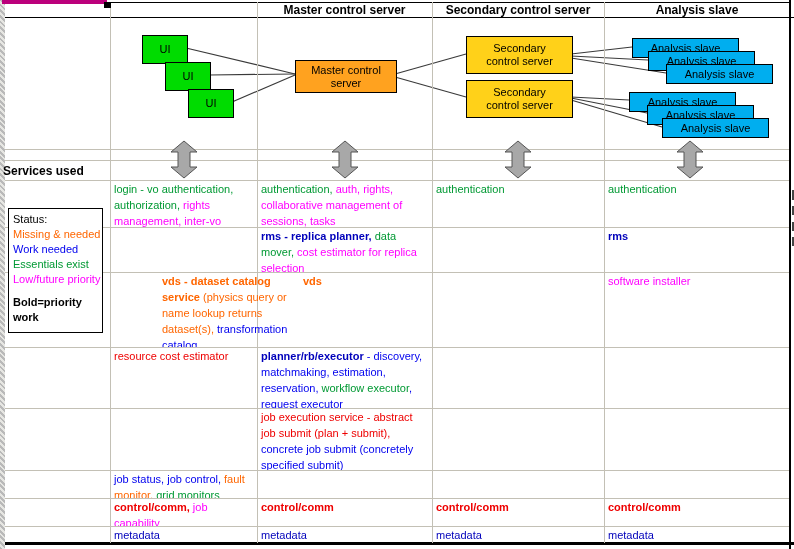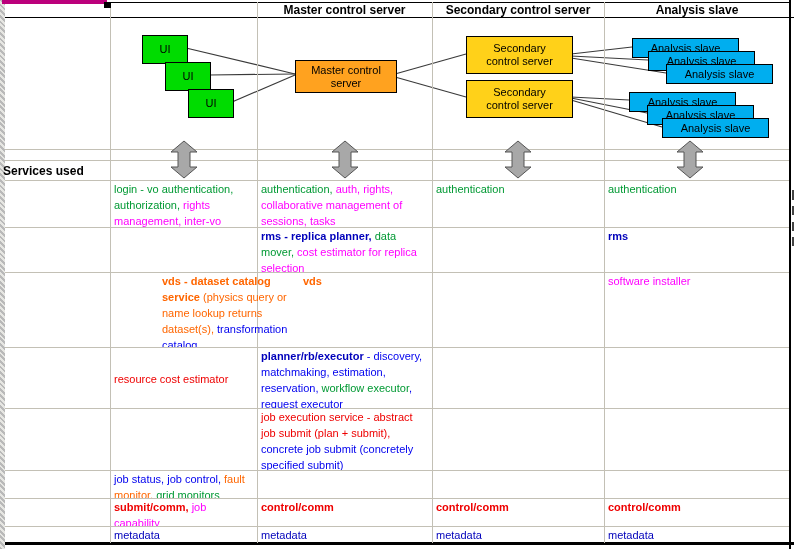--- a/index.html
+++ b/index.html
@@ -131,36 +131,46 @@
 
   <svg id="arrows" width="794" height="549">
       <polygon points="184,141 197,152 190,152 190,167 197,167 184,178 171,167 178,167 178,152 171,152" fill="#A8A8A8" stroke="#555"></polygon>
       <polygon points="345,141 358,152 351,152 351,167 358,167 345,178 332,167 339,167 339,152 332,152" fill="#A8A8A8" stroke="#555"></polygon>
       <polygon points="518,141 531,152 524,152 524,167 531,167 518,178 505,167 512,167 512,152 505,152" fill="#A8A8A8" stroke="#555"></polygon>
       <polygon points="690,141 703,152 696,152 696,167 703,167 690,178 677,167 684,167 684,152 677,152" fill="#A8A8A8" stroke="#555"></polygon>
     </svg>
 
   <div id="services-used" class="abs">Services used</div>
 
+  <div id="legend" class="abs">
+    <div>Status:</div>
+    <div id="legend-items">
+        <div style="color: rgb(255, 102, 0);">Missing &amp; needed</div>
+        <div style="color: rgb(0, 0, 238);">Work needed</div>
+        <div style="color: rgb(0, 153, 51);">Essentials exist</div>
+        <div style="color: rgb(255, 0, 255);">Low/future priority</div>
+      </div>
+    <div class="foot">Bold=priority work</div>
+  </div>
 
   <div id="cells">
       <div class="abs cell" style="left: 111px; top: 180px; width: 145px; height: 47px;"><span style="color: rgb(0, 153, 51);">login - vo authentication, authorization, </span><span style="color: rgb(255, 0, 255);">rights management, inter-vo</span></div>
       <div class="abs cell" style="left: 258px; top: 180px; width: 173px; height: 47px;"><span style="color: rgb(0, 153, 51);">authentication, </span><span style="color: rgb(255, 0, 255);">auth, rights, collaborative management of sessions, tasks</span></div>
       <div class="abs cell" style="left: 433px; top: 180px; width: 170px; height: 47px;"><span style="color: rgb(0, 153, 51);">authentication</span></div>
       <div class="abs cell" style="left: 605px; top: 180px; width: 183px; height: 47px;"><span style="color: rgb(0, 153, 51);">authentication</span></div>
       <div class="abs cell" style="left: 258px; top: 227px; width: 173px; height: 45px;"><span style="color: rgb(0, 0, 187); font-weight: 700;">rms - replica planner, </span><span style="color: rgb(0, 153, 51);">data mover, </span><span style="color: rgb(255, 0, 255);">cost estimator for replica selection</span></div>
       <div class="abs cell" style="left: 605px; top: 227px; width: 183px; height: 45px;"><span style="color: rgb(0, 0, 187); font-weight: 700;">rms</span></div>
       <div class="abs cell" style="left: 111px; top: 272px; width: 145px; height: 75px; margin-left: 48px;"><span style="color: rgb(255, 102, 0); font-weight: 700;">vds -  dataset catalog service </span><span style="color: rgb(255, 102, 0);">(physics query or name lookup returns dataset(s), </span><span style="color: rgb(0, 0, 238);">transformation catalog</span></div>
       <div class="abs cell" style="left: 258px; top: 272px; width: 173px; height: 75px;"><span style="color: rgb(255, 102, 0); font-weight: 700; margin-left: 42px;">vds</span></div>
       <div class="abs cell" style="left: 605px; top: 272px; width: 183px; height: 75px;"><span style="color: rgb(255, 0, 255);">software installer</span></div>
-      <div class="abs cell" style="left: 111px; top: 347px; width: 145px; height: 61px; margin-top: 23px;"><span style="color: rgb(238, 0, 0);">resource cost estimator</span></div>
+      <div class="abs cell" style="left: 111px; top: 347px; width: 145px; height: 61px;"><span style="color: rgb(238, 0, 0);">resource cost estimator</span></div>
       <div class="abs cell" style="left: 258px; top: 347px; width: 173px; height: 61px;"><span style="color: rgb(0, 0, 187); font-weight: 700;">planner/rb/executor</span><span style="color: rgb(0, 0, 238);"> - discovery, matchmaking, estimation, reservation, </span><span style="color: rgb(0, 153, 51);">workflow executor</span><span style="color: rgb(0, 0, 238);">, request executor</span></div>
       <div class="abs cell" style="left: 258px; top: 408px; width: 173px; height: 62px;"><span style="color: rgb(238, 0, 0);">job execution service - abstract job submit (plan + submit), </span><span style="color: rgb(0, 0, 238);">concrete job submit (concretely specified submit)</span></div>
       <div class="abs cell" style="left: 111px; top: 470px; width: 145px; height: 28px;"><span style="color: rgb(0, 0, 238);">job status, job control, </span><span style="color: rgb(255, 102, 0);">fault monitor, </span><span style="color: rgb(0, 153, 51);">grid monitors</span></div>
-      <div class="abs cell" style="left: 111px; top: 498px; width: 145px; height: 28px;"><span style="color: rgb(238, 0, 0); font-weight: 700;">submit/comm, </span><span style="color: rgb(255, 0, 255);">job capability</span></div>
+      <div class="abs cell" style="left: 111px; top: 498px; width: 145px; height: 28px;"><span style="color: rgb(238, 0, 0); font-weight: 700;">control/comm, </span><span style="color: rgb(255, 0, 255);">job capability</span></div>
       <div class="abs cell" style="left: 258px; top: 498px; width: 173px; height: 28px;"><span style="color: rgb(238, 0, 0); font-weight: 700;">control/comm</span></div>
       <div class="abs cell" style="left: 433px; top: 498px; width: 170px; height: 28px;"><span style="color: rgb(238, 0, 0); font-weight: 700;">control/comm</span></div>
       <div class="abs cell" style="left: 605px; top: 498px; width: 183px; height: 28px;"><span style="color: rgb(238, 0, 0); font-weight: 700;">control/comm</span></div>
       <div class="abs cell" style="left: 111px; top: 526px; width: 145px; height: 17px;"><span style="color: rgb(0, 0, 187);">metadata</span></div>
       <div class="abs cell" style="left: 258px; top: 526px; width: 173px; height: 17px;"><span style="color: rgb(0, 0, 187);">metadata</span></div>
       <div class="abs cell" style="left: 433px; top: 526px; width: 170px; height: 17px;"><span style="color: rgb(0, 0, 187);">metadata</span></div>
       <div class="abs cell" style="left: 605px; top: 526px; width: 183px; height: 17px;"><span style="color: rgb(0, 0, 187);">metadata</span></div>
     </div>
 
 </div>

